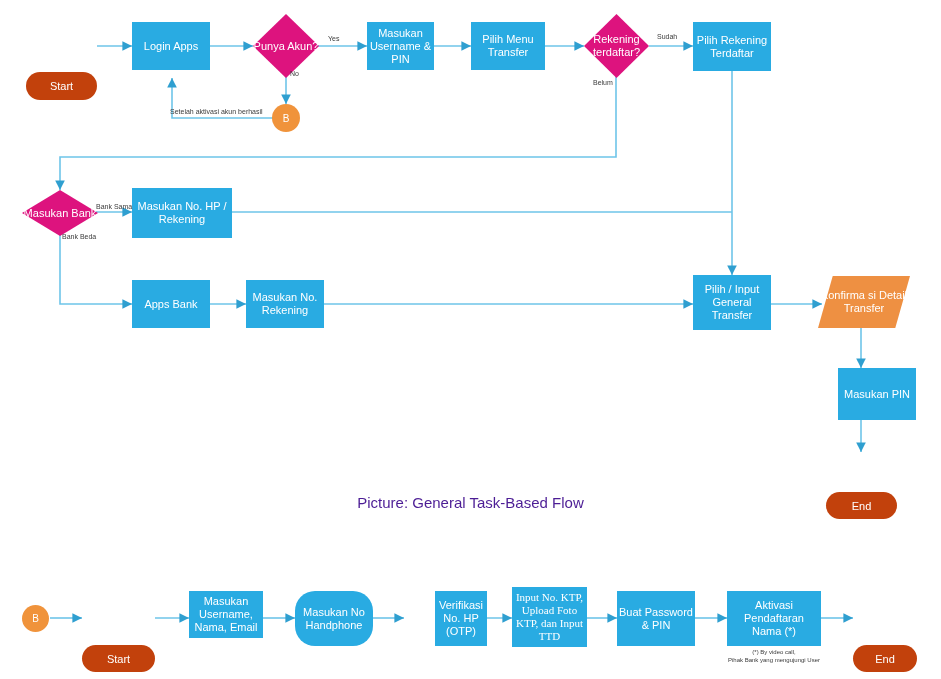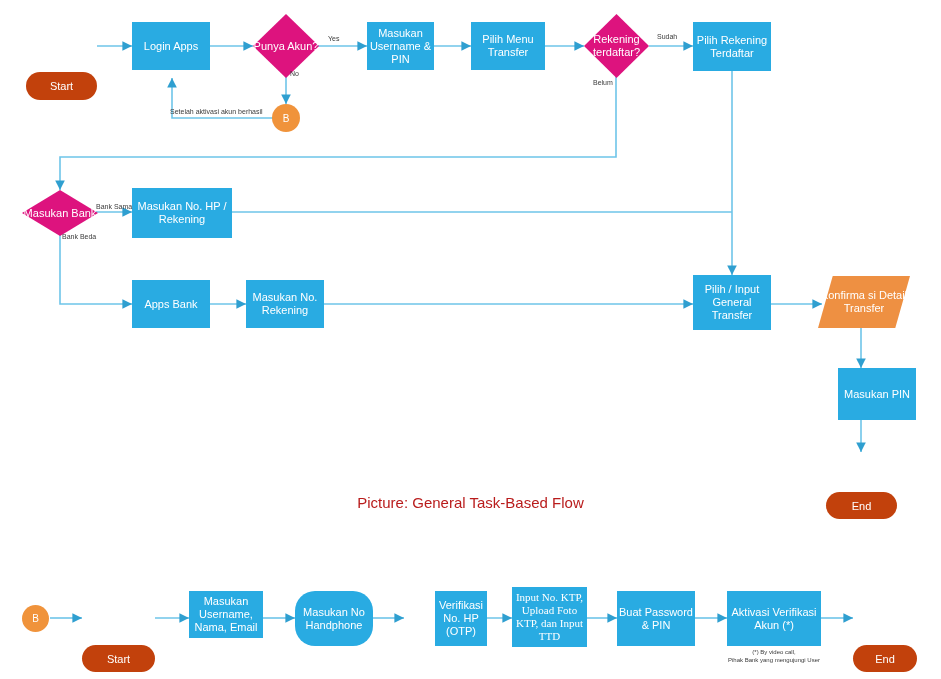--- a/index.html
+++ b/index.html
@@ -18,21 +18,21 @@
     color:#ffffff;font-size:11px;line-height:13px;text-align:center;}
   .para-wrap{position:absolute;}
   .para-shape{position:absolute;left:0;top:0;width:100%;height:100%;background:#ee9042;
     -webkit-clip-path:polygon(16% 0,100% 0,84% 100%,0 100%);clip-path:polygon(16% 0,100% 0,84% 100%,0 100%);}
   .para-label{position:absolute;left:0;top:0;width:100%;height:100%;display:flex;align-items:center;justify-content:center;
     color:#ffffff;font-size:11px;line-height:13px;text-align:center;}
   .conn{position:absolute;border-radius:50%;background:#f0933b;color:#ffffff;
     display:flex;align-items:center;justify-content:center;font-size:10px;}
   .edge-label{position:absolute;color:#3b3b3b;font-size:7px;white-space:nowrap;}
   .footnote{position:absolute;color:#3b3b3b;font-size:6px;line-height:8px;text-align:center;white-space:pre-line;}
-  .caption{position:absolute;color:#b91c1c;font-size:15px;text-align:center;width:941px;}
+  .caption{position:absolute;color:#4c1d95;font-size:15px;text-align:center;width:941px;}
 </style>
 </head>
 <body>
 
 <svg id="canvas" viewBox="0 0 941 679" xmlns="http://www.w3.org/2000/svg">
   <defs>
     <marker id="ah" markerWidth="7" markerHeight="7" refX="6" refY="3" orient="auto">
       <path d="M0,0 L6,3 L0,6 z" fill="#2f9fd0"></path>
     </marker>
   </defs>
@@ -179,21 +179,21 @@
 
 <div class="node proc" style="left:512px;top:587px;width:75px;height:60px;font-family:Liberation Serif, serif;">
   <span>Input No. KTP, Upload Foto KTP, dan Input TTD</span>
 </div>
 
 <div class="node proc" style="left:617px;top:591px;width:78px;height:55px;">
   <span>Buat Password &amp; PIN</span>
 </div>
 
 <div class="node proc" style="left:727px;top:591px;width:94px;height:55px;">
-  <span>Aktivasi Verifikasi Akun (*)</span>
+  <span>Aktivasi Pendaftaran Nama (*)</span>
 </div>
 
 <div class="node term" style="left:853px;top:605px;width:64px;height:27px;">
   <span>End</span>
 </div>
 
 <div class="footnote" style="left:694px;top:648px;width:160px;">(*) By video call,
 Pihak Bank yang mengujungi User</div>
 
 </body></html>

